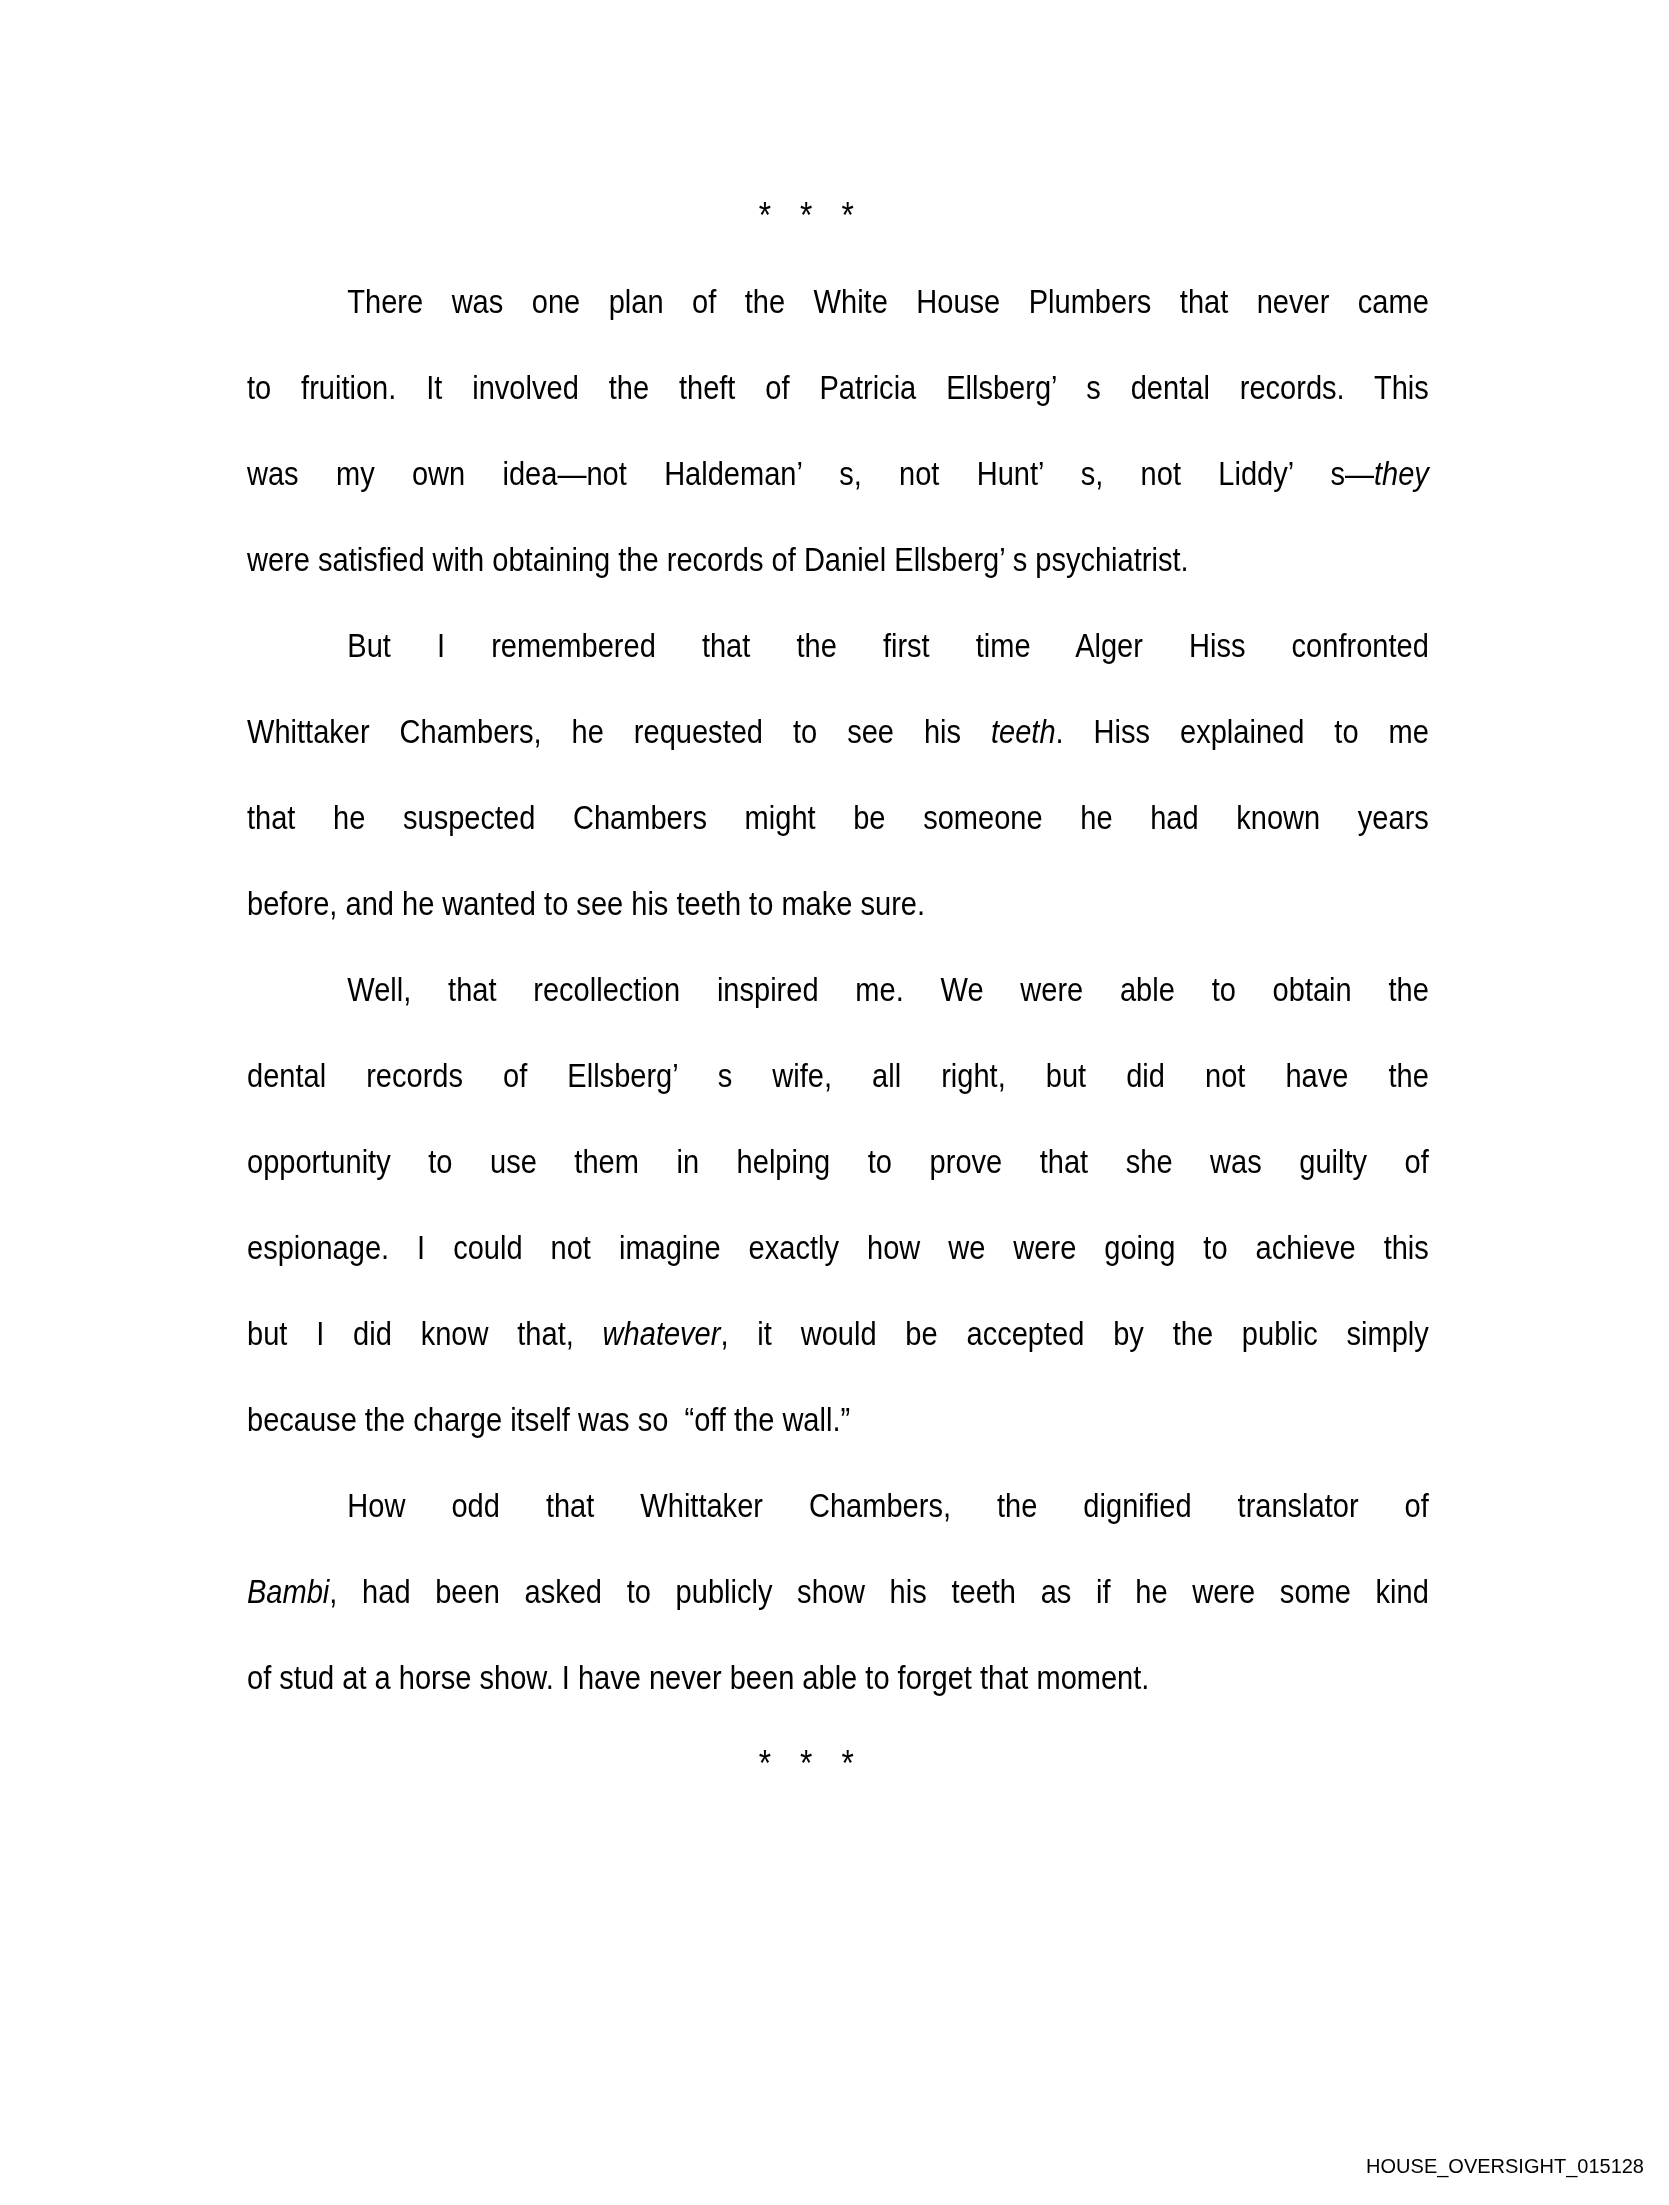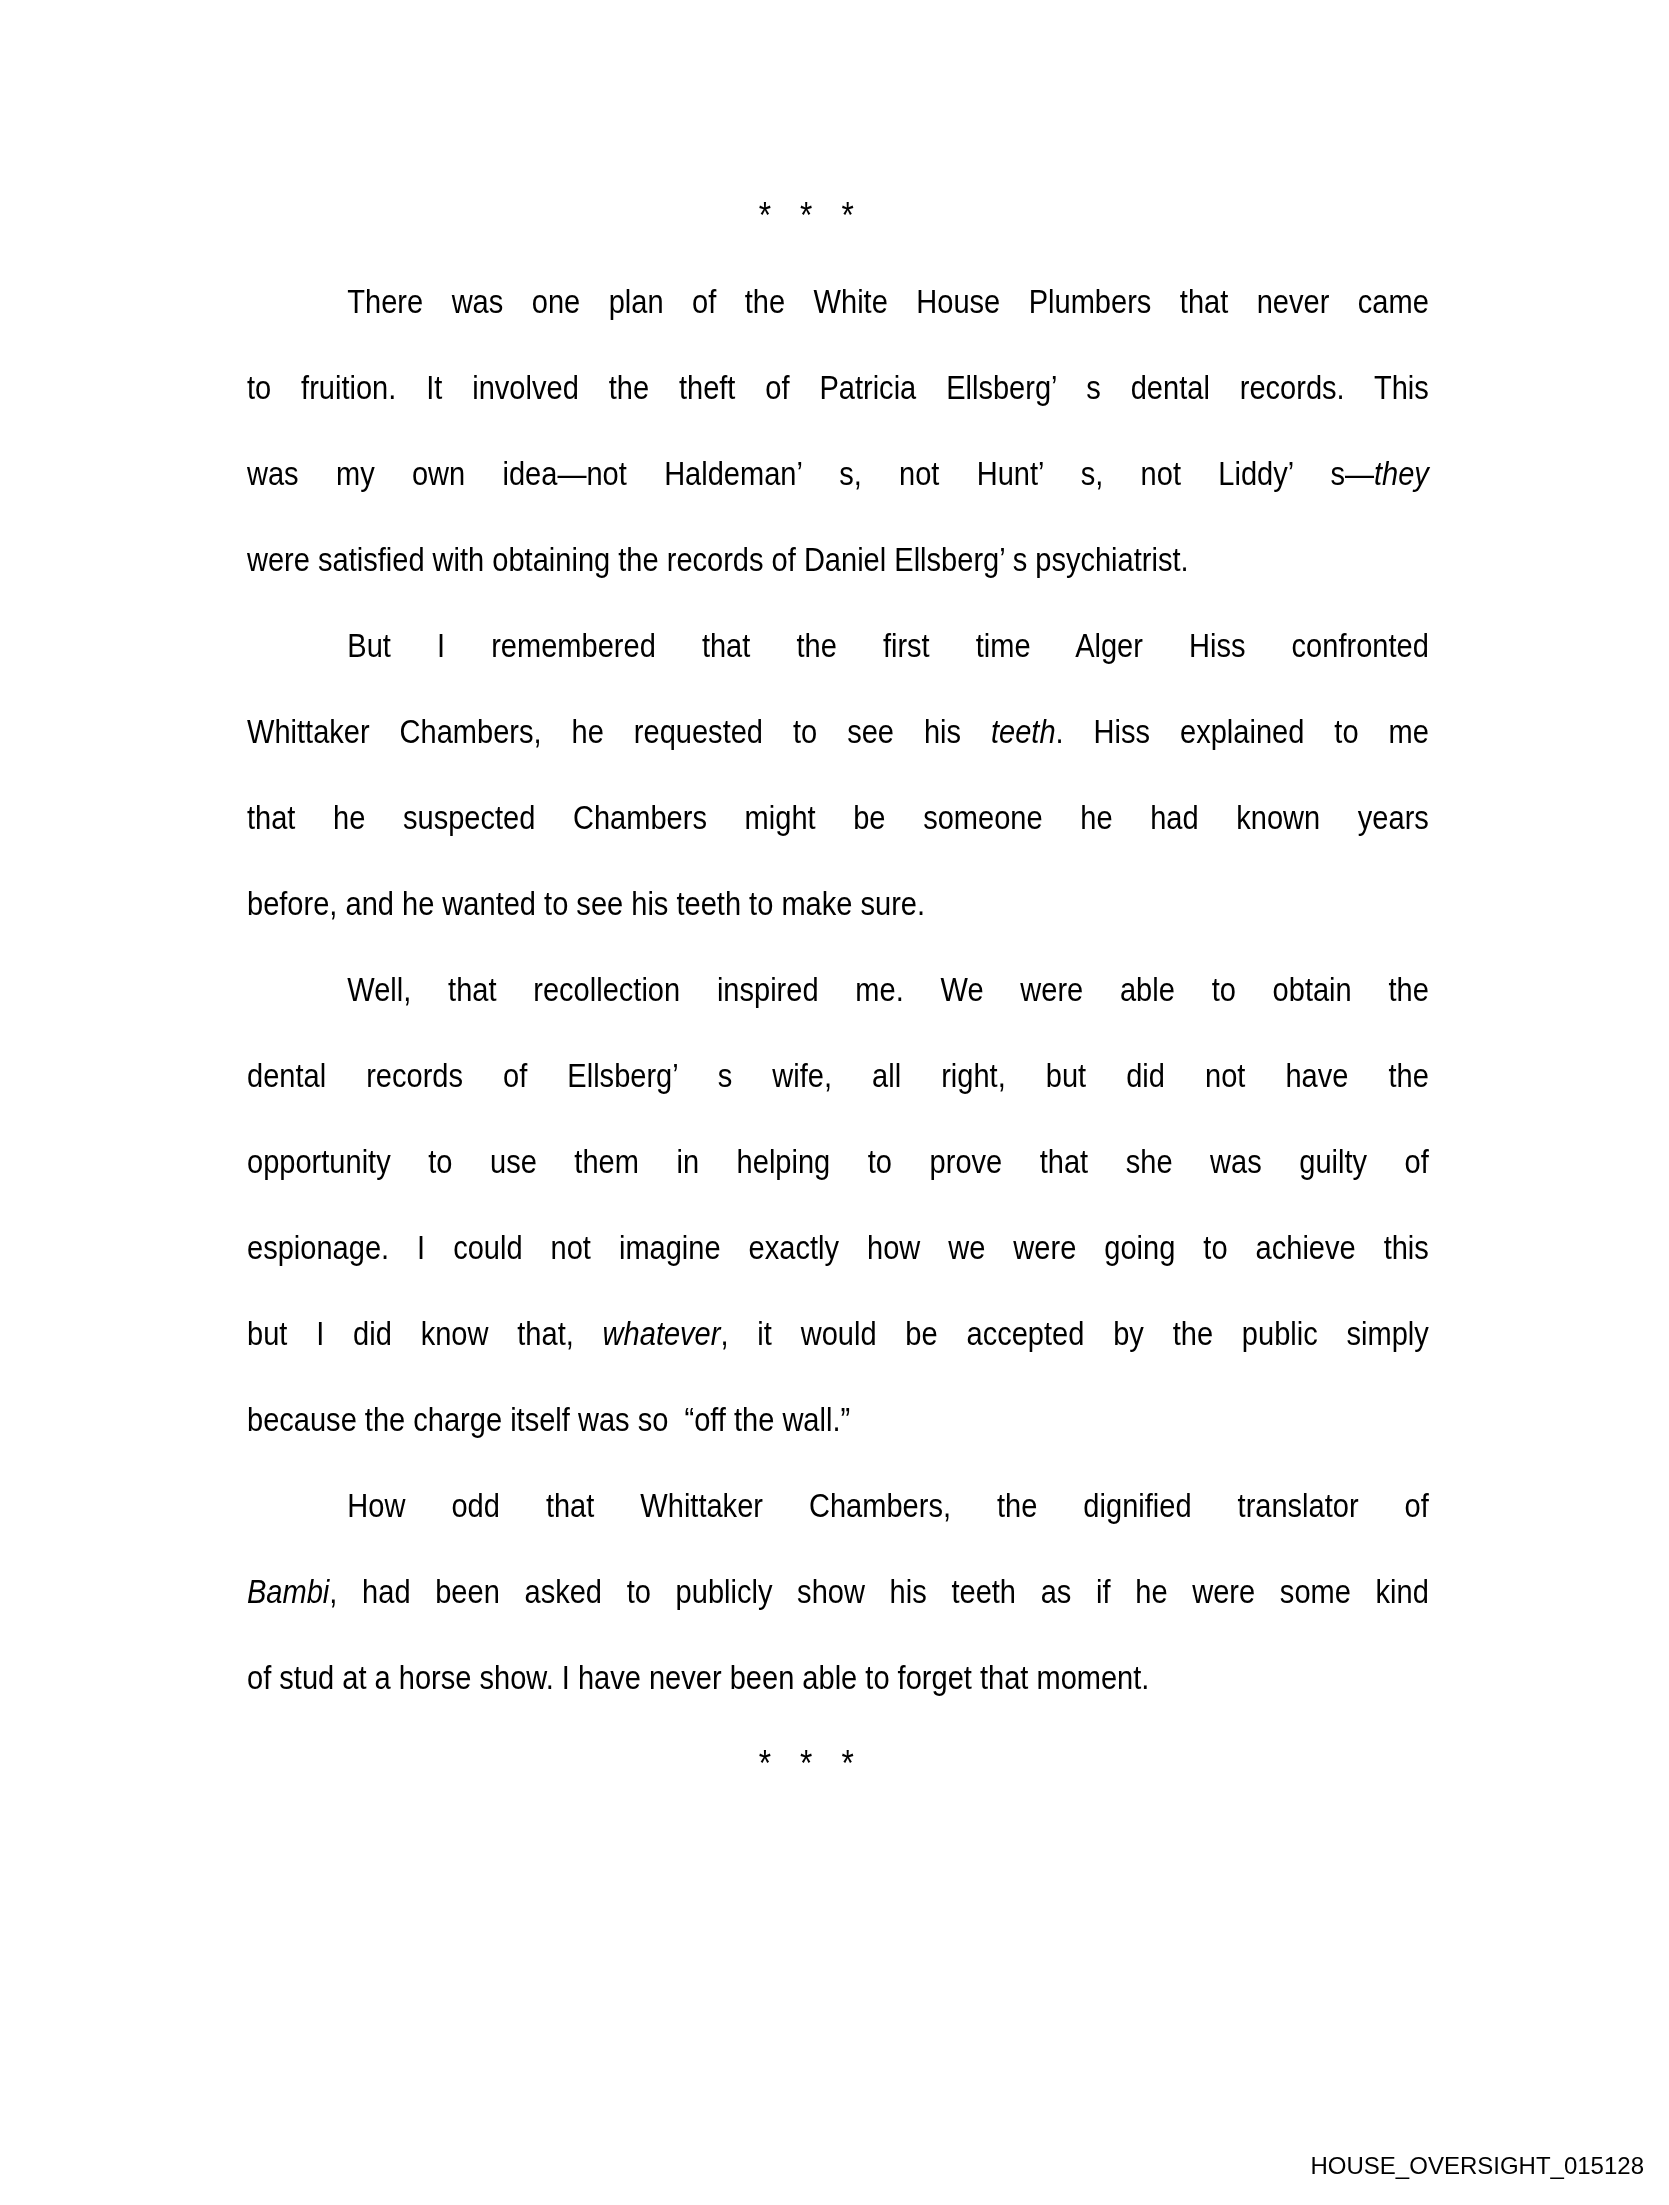--- a/index.html
+++ b/index.html
@@ -40,21 +40,21 @@
     text-align-last: center;
     word-spacing: 23px;
     font-size: 36px;
     padding-right: 72px;
   }
   .em { font-style: italic; }
   .bates {
     position: absolute;
     top: 2149px;
     right: 25px;
-    font-size: 24px;
+    font-size: 20px;
     line-height: 34px;
     font-family: "Liberation Sans", sans-serif;
     color: #000000;
     white-space: nowrap;
   }
 </style>
 </head>
 <body>
 
 <div class="page">

